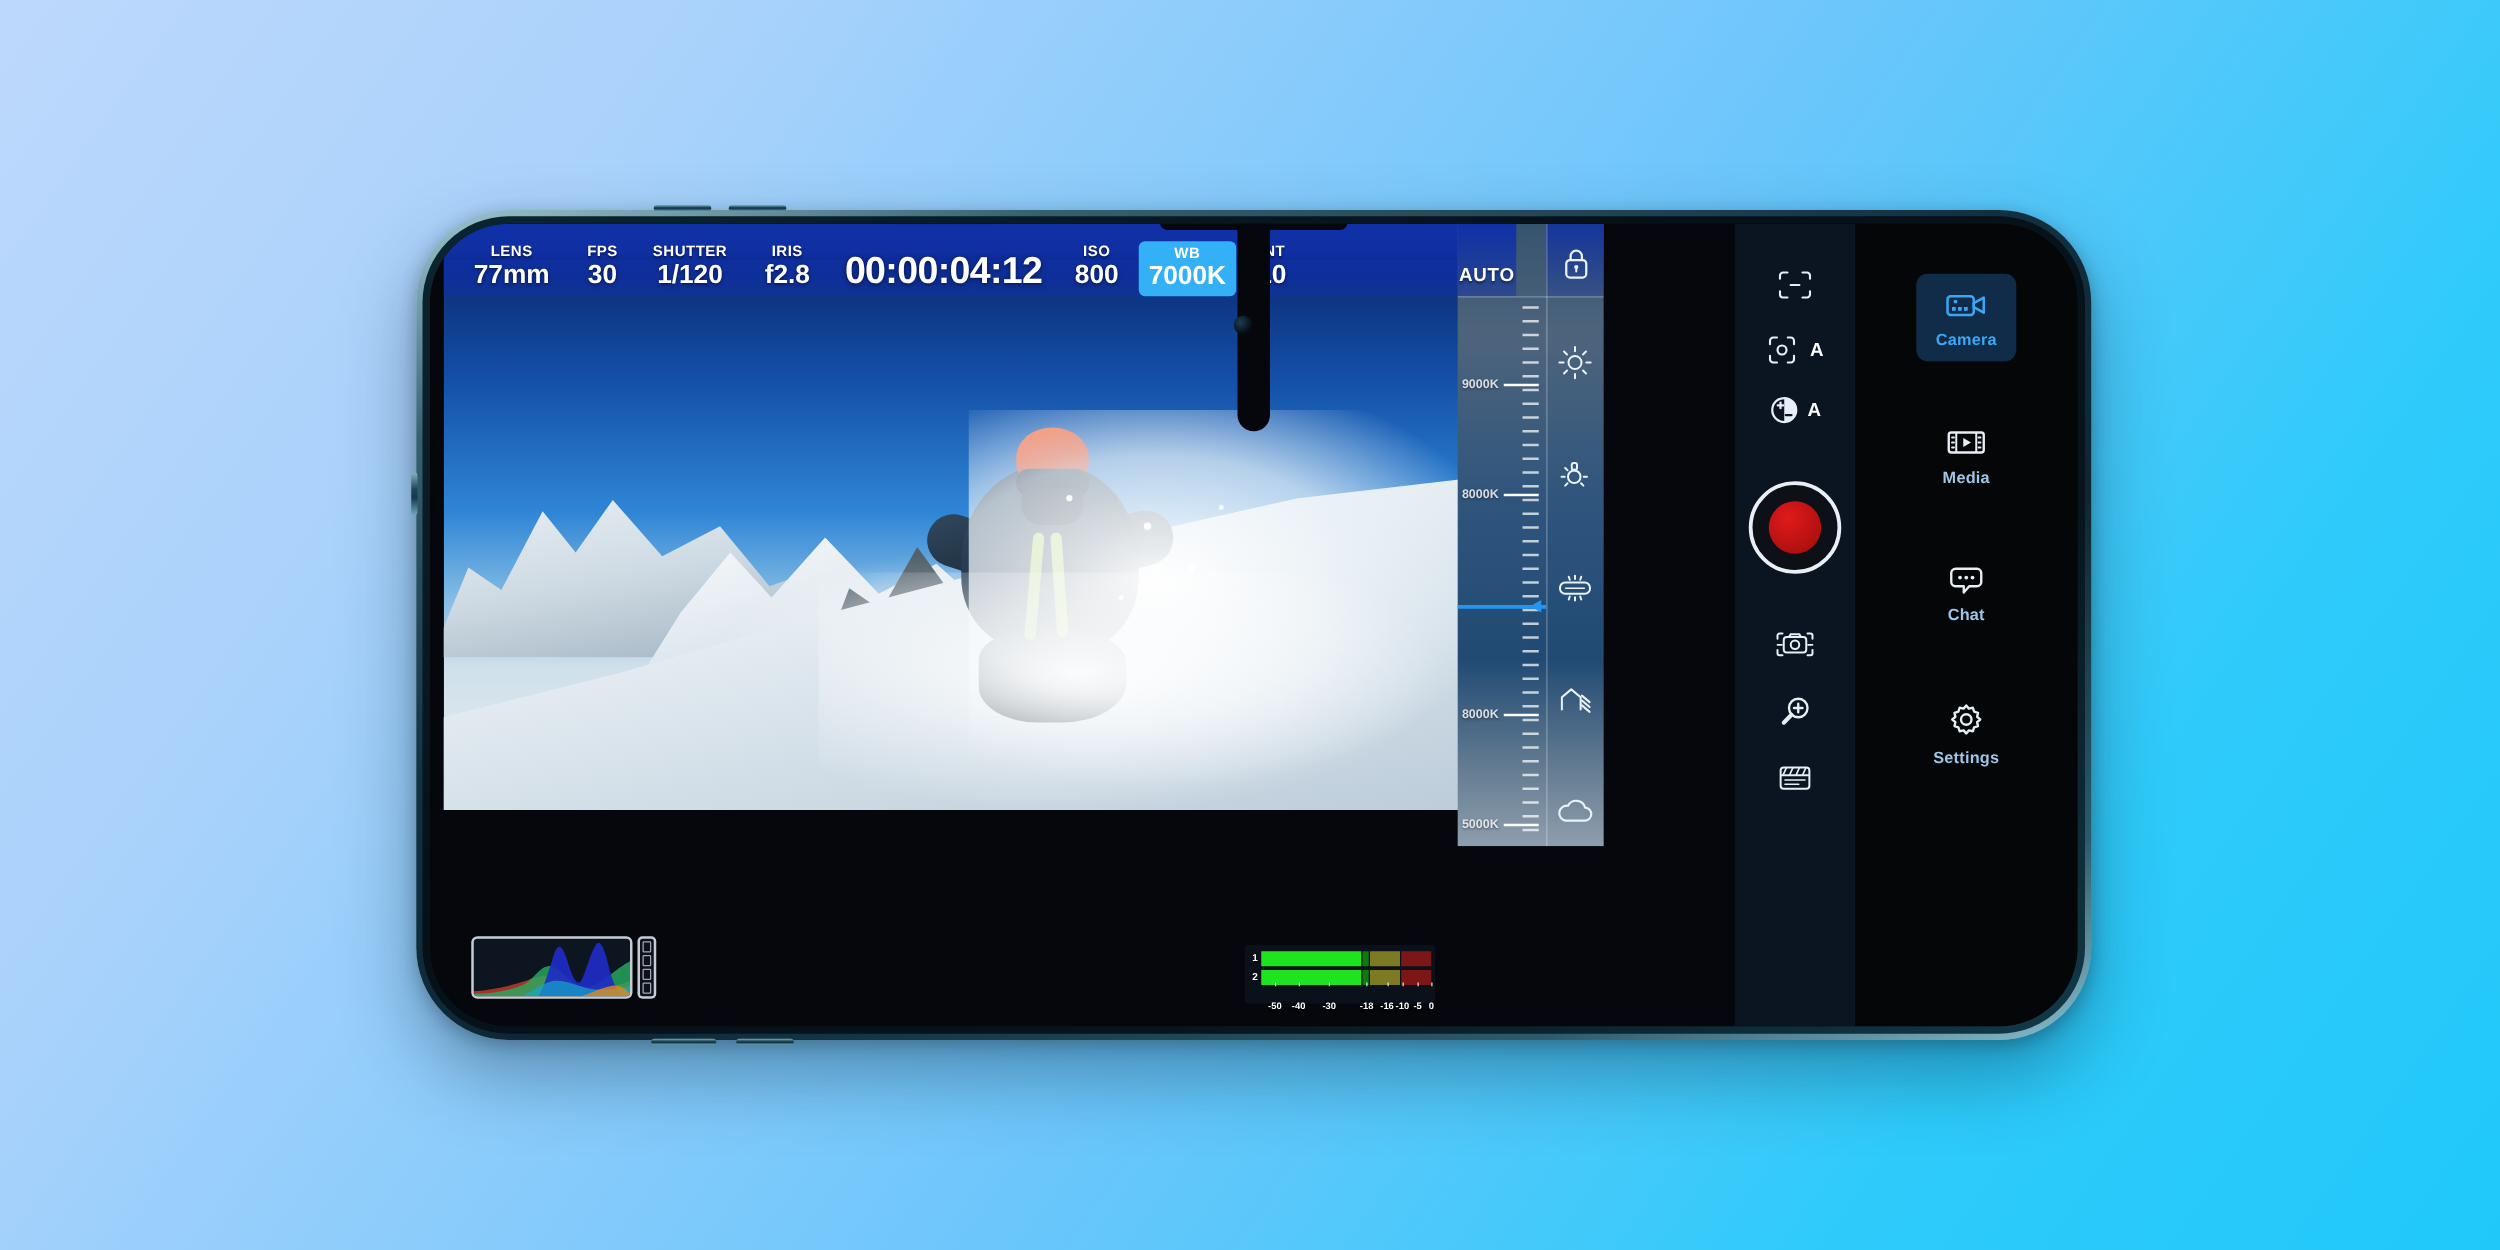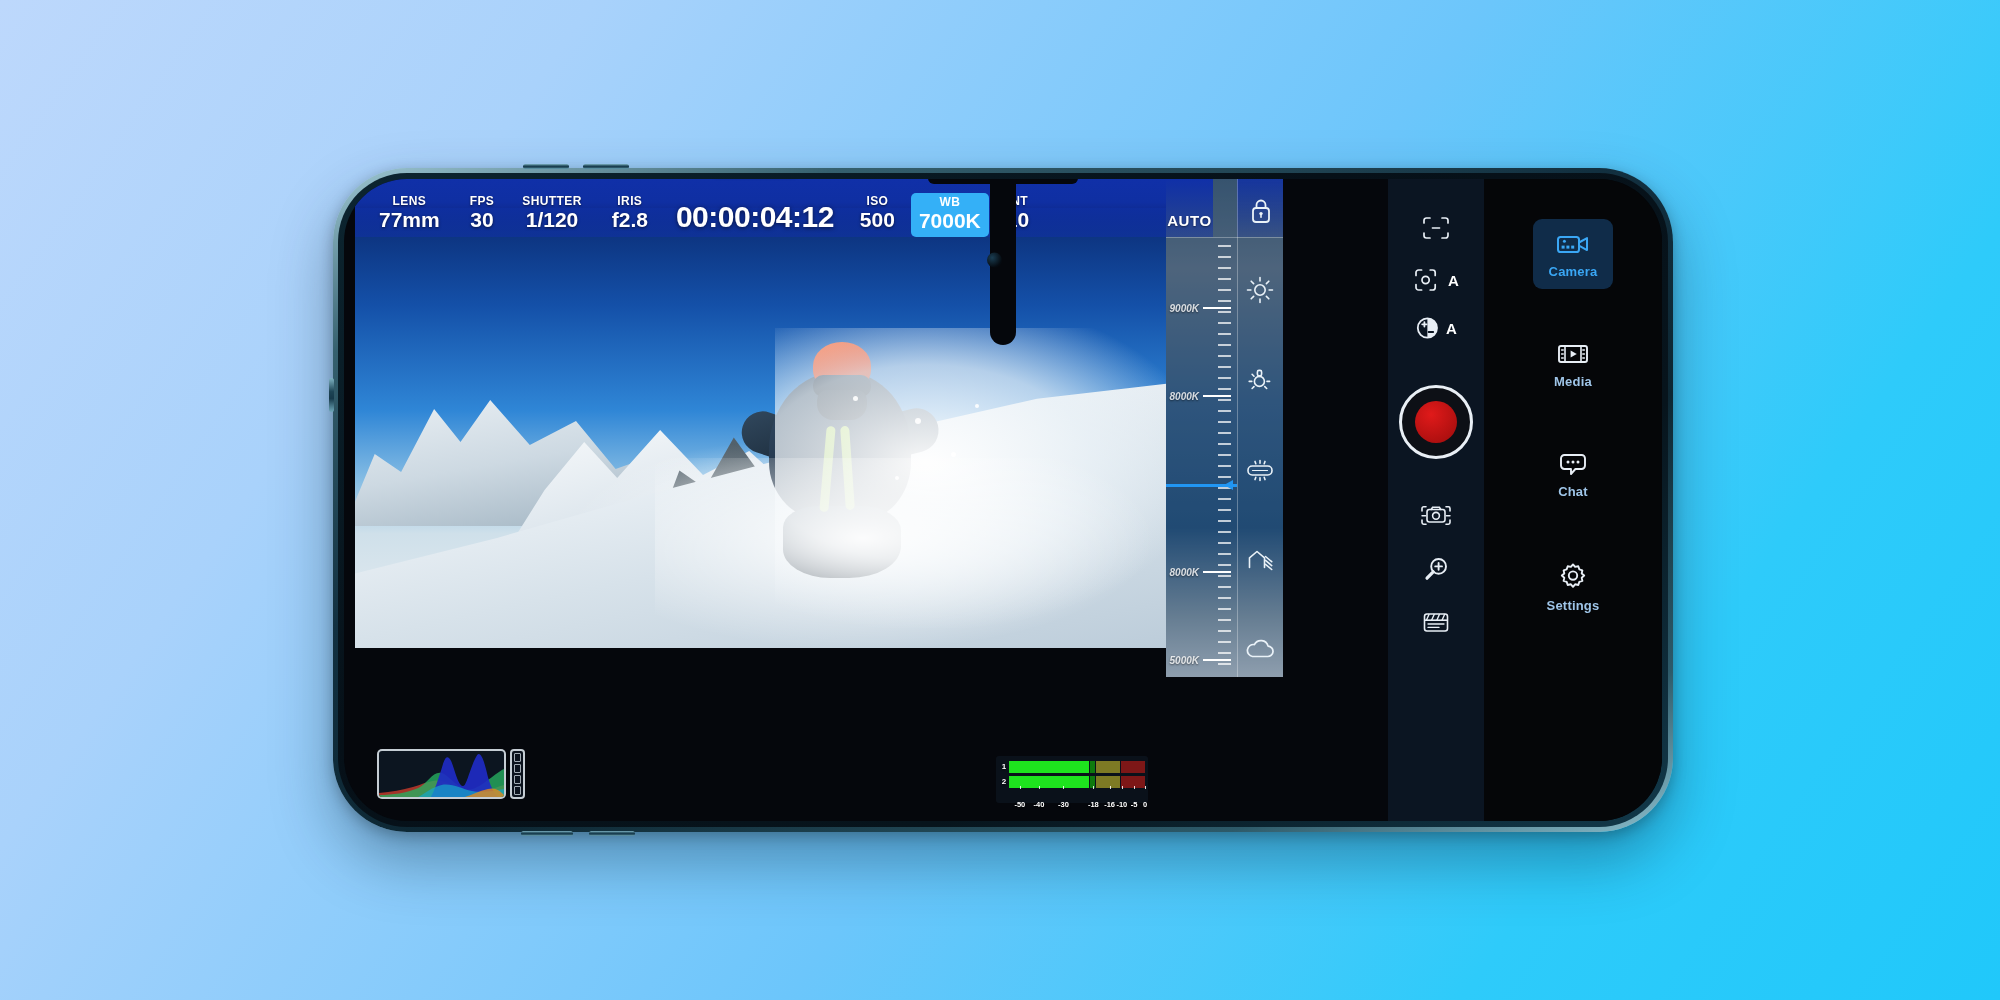--- a/index.html
+++ b/index.html
@@ -140,21 +140,21 @@
   #wb-divider { position:absolute; left:71px; top:58px; width:1px; height:440px;
     background:rgba(255,255,255,.3); z-index:3; }
   #wb-topline { position:absolute; left:0; top:58px; width:117px; height:1px;
     background:rgba(255,255,255,.3); z-index:3; }
   #wb-scale { position:absolute; left:0; top:58px; width:71px; height:440px; z-index:4; }
   .tick { position:absolute; right:6px; height:2px; background:rgba(255,255,255,.85); }
   .tick.major { width:28px; height:2px; background:#fff; }
   .tick.minor { width:13px; background:rgba(255,255,255,.72); }
   .tklbl { position:absolute; right:38px; transform:translateY(-50%);
     font-size:10px; font-weight:bold; color:rgba(255,255,255,.82);
-    text-shadow:0 1px 2px rgba(0,0,0,.5); white-space:nowrap;font-style:italic; }
+    text-shadow:0 1px 2px rgba(0,0,0,.5); white-space:nowrap; }
   #wb-indicator { position:absolute; left:0px; top:247px; width:71px; height:3px;
     background:#2196f3; z-index:6; }
   #wb-arrow { position:absolute; right:4px; top:-4px; width:0;height:0;
     border-top:5px solid transparent;border-bottom:5px solid transparent;border-right:9px solid #2196f3; }
   #wb-presets { position:absolute; left:71px; top:58px; width:46px; height:440px; z-index:5; }
   .preset { position:absolute; left:0; width:46px; display:flex; align-items:center; justify-content:center; }
 
   
   #histo { position:absolute; left:22px; bottom:22px; width:148px; height:50px; z-index:14;
     display:flex; gap:4px; align-items:stretch; }
@@ -266,21 +266,21 @@
               <span class="hud-val">f2.8</span>
             </div>
 
             <div class="hud-f" id="tc-box">
               <span id="proj-badge">Short Films</span>
               <span id="tc">00:00:04:12</span>
             </div>
 
             <div class="hud-f" id="f-iso">
               <span class="hud-lbl">ISO</span>
-              <span class="hud-val">500</span>
+              <span class="hud-val">800</span>
             </div>
             <div class="hud-f" id="wb-box">
               <span class="hud-lbl">WB</span>
               <span class="hud-val">7000K</span>
             </div>
             <div class="hud-f" id="f-tint">
               <span class="hud-lbl">TINT</span>
               <span class="hud-val">-10</span>
             </div>
           </div>

